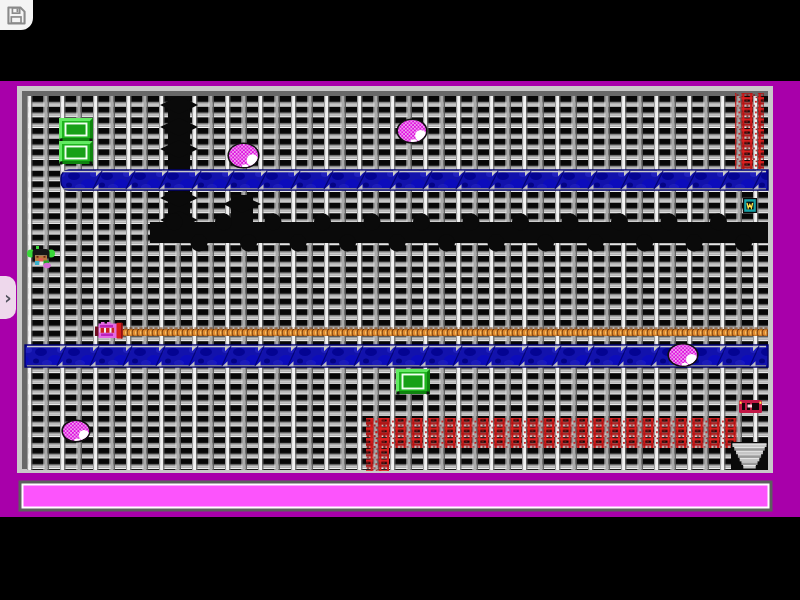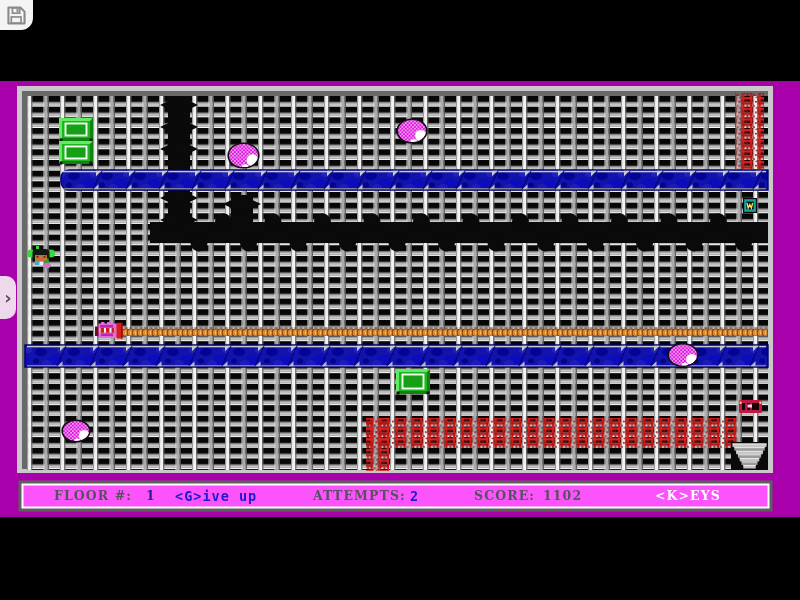--- a/index.html
+++ b/index.html
@@ -404,30 +404,20 @@
           </g>
         </g>
 
       <g>
         <rect x="18.5" y="399.5" width="754" height="31" fill="#5e5e5e"></rect>
         <rect x="21.5" y="402.5" width="748" height="25" fill="#ffffff"></rect>
         <rect x="23.5" y="404.5" width="744" height="21" fill="#fc54fc"></rect>
       </g>
     </svg>
 
-    <div class="statusbar-text" id="statusbar-text">
-        <span class="itm lbl" style="left: 54px; color: rgb(86, 82, 94);">FLOOR #:</span>
-        <span class="itm lbl" style="left: 146px; color: rgb(38, 38, 126);">1</span>
-        <span class="itm val" style="left: 175px; color: rgb(28, 28, 204);">&lt;G&gt;ive up</span>
-        <span class="itm lbl" style="left: 313px; color: rgb(86, 82, 94);">ATTEMPTS:</span>
-        <span class="itm val" style="left: 410px; color: rgb(28, 28, 204);">2</span>
-        <span class="itm lbl" style="left: 474px; color: rgb(86, 82, 94);">SCORE:</span>
-        <span class="itm lbl" style="left: 543px; color: rgb(86, 82, 94);">1102</span>
-        <span class="itm lbl" style="left: 655px; color: rgb(255, 255, 255);">&lt;K&gt;EYS</span>
-      </div>
   </div>
 
   <button class="save-btn">
     <svg width="21" height="21" viewBox="0 0 19 19">
       <path d="M2.2 2.2 h10.8 l3.8 3.8 v10.8 h-14.6 z" fill="none" stroke="#8a8a8a" stroke-width="1.9" stroke-linejoin="round"></path>
       <rect x="5.8" y="2.6" width="6.6" height="4.8" fill="none" stroke="#8a8a8a" stroke-width="1.5"></rect>
       <rect x="9.5" y="3.4" width="1.8" height="3" fill="#8a8a8a"></rect>
       <rect x="4.8" y="10.8" width="8.8" height="5.6" fill="none" stroke="#8a8a8a" stroke-width="1.5"></rect>
     </svg>
   </button>

